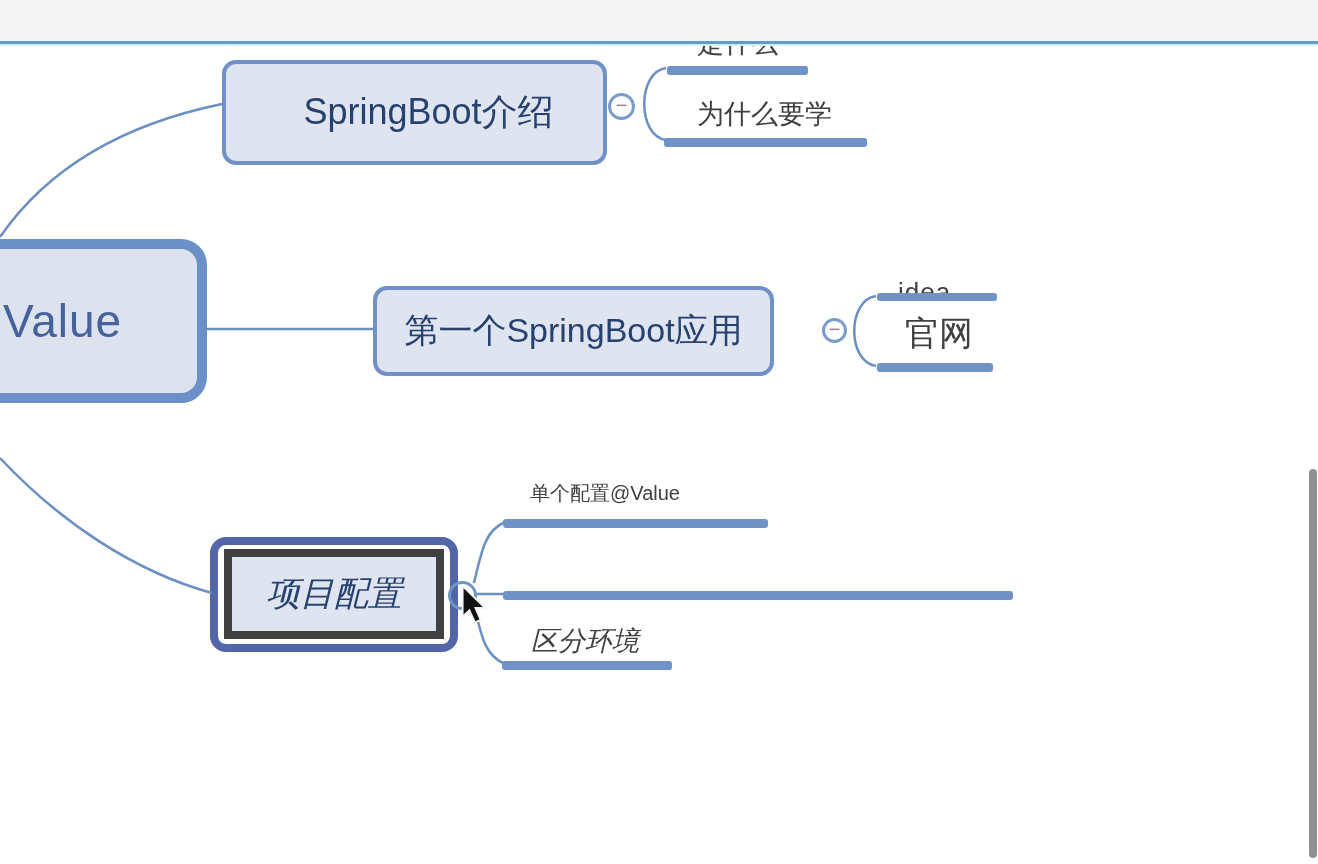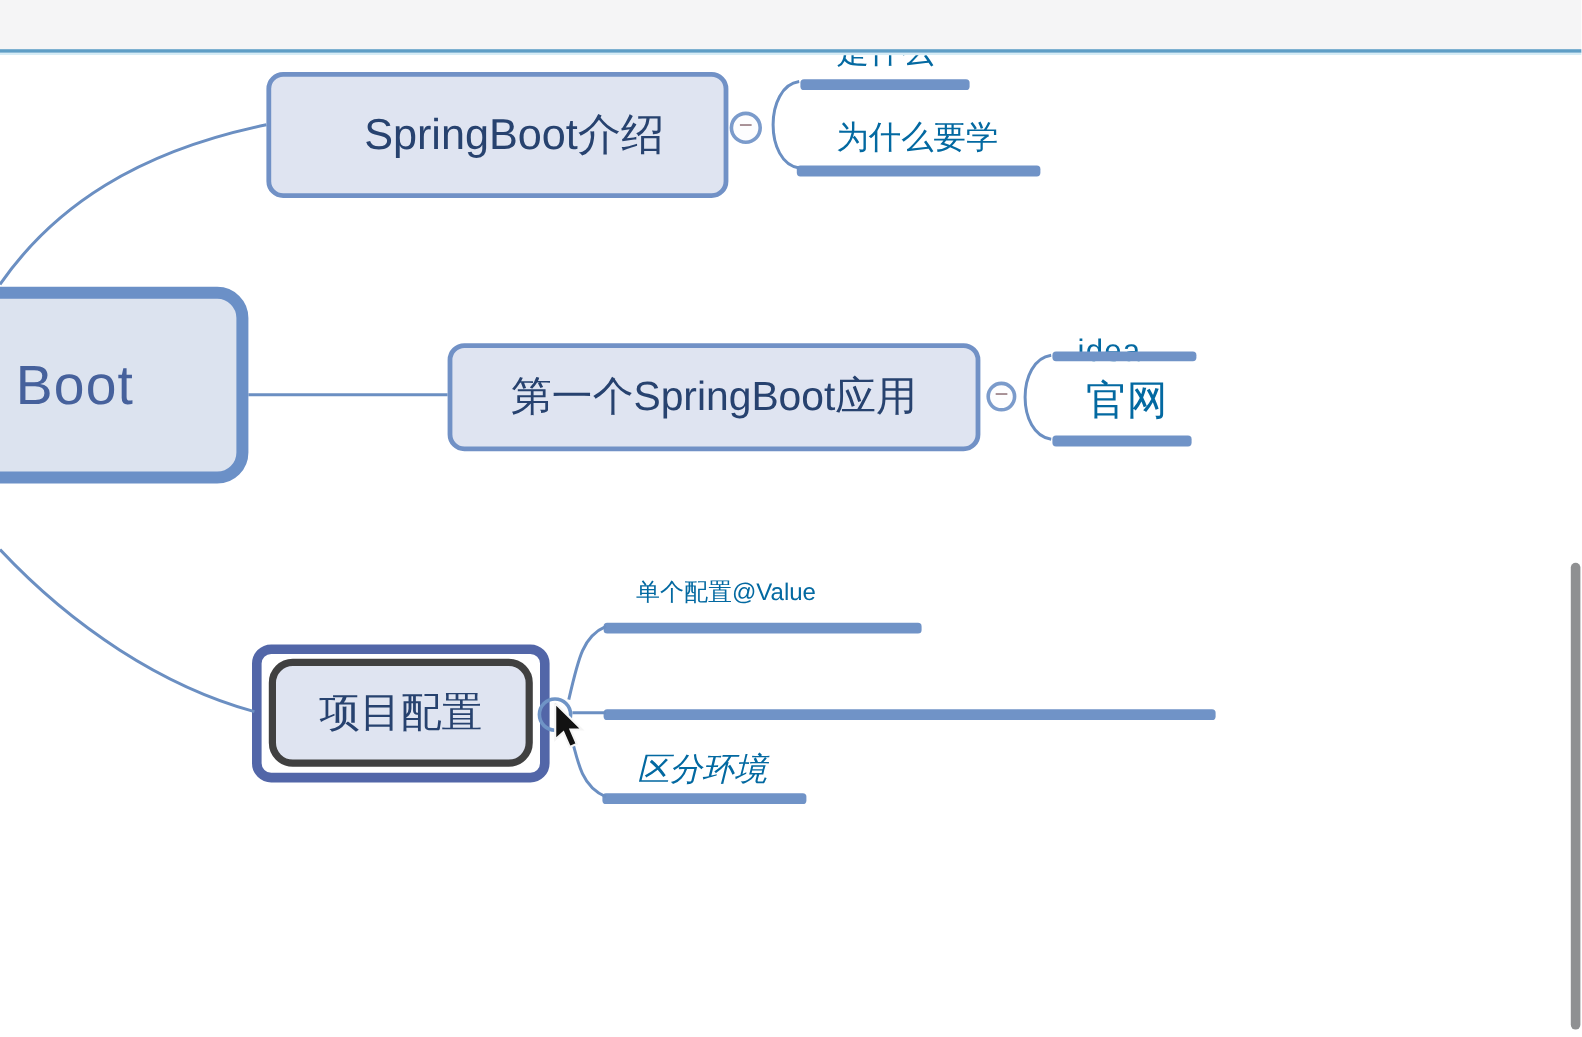--- a/index.html
+++ b/index.html
@@ -16,31 +16,31 @@
   .connector-layer{position:absolute;left:0;top:0;width:1318px;height:818px;pointer-events:none;z-index:5;}
 
   
   .topic-node{position:absolute;box-sizing:border-box;background:#dfe4f1;border:4px solid #7191c6;
     border-radius:14px;display:flex;align-items:center;justify-content:center;
     color:#27426f;z-index:3;}
   .root-node{position:absolute;box-sizing:border-box;left:-140px;top:193px;width:347px;height:164px;
     background:#dce3ef;border:10px solid #6b90c7;border-radius:26px;display:flex;align-items:center;
     justify-content:center;padding-left:58px;color:#46619c;font-size:46px;letter-spacing:1px;z-index:3;}
   .node-intro{left:222px;top:14px;width:385px;height:105px;font-size:36px;padding-left:28px;}
-  .node-first{left:373px;top:240px;width:444px;height:90px;font-size:34px;}
+  .node-first{left:373px;top:240px;width:401px;height:90px;font-size:34px;}
 
   
   .selection-frame{position:absolute;box-sizing:border-box;left:210px;top:491px;width:248px;height:115px;
     border:8px solid #5266a8;border-radius:16px;background:#ffffff;z-index:3;}
   .selection-inner{position:absolute;box-sizing:border-box;left:6px;top:4px;width:220px;height:90px;
-    background:#dfe4f1;border:6px solid #404040;border-radius:20px;display:flex;align-items:center;
-    justify-content:center;color:#27426f;font-size:34px;}
+    background:#dfe4f1;border:8px solid #404040;border-radius:0;display:flex;align-items:center;
+    justify-content:center;color:#27426f;font-size:34px;font-style:italic;}
 
   
-  .child-label{position:absolute;color:#0369a1;font-size:27px;white-space:nowrap;z-index:4;}
+  .child-label{position:absolute;color:#404040;font-size:27px;white-space:nowrap;z-index:4;}
   .underline{position:absolute;height:9px;background:#7093c7;border-radius:3px;z-index:4;}
 
   
   .collapse-circle{position:absolute;box-sizing:border-box;border:3px solid #7b9bcb;background:#fdfdfe;
     border-radius:50%;display:flex;align-items:center;justify-content:center;z-index:6;}
   .collapse-circle .minus{color:#9c8288;font-size:20px;line-height:1;margin-top:-3px;}
   .circle-intro{left:608px;top:47px;width:27px;height:27px;}
   .circle-first{left:822px;top:272px;width:25px;height:25px;}
   .circle-config{left:448px;top:535px;width:29px;height:29px;border-color:#6f94c6;background:transparent;}
 
@@ -70,21 +70,21 @@
       <path d="M 666 22 C 637 26, 637 90, 666 94" fill="none" stroke="#6b8fc2" stroke-width="2.5"></path>
 
       <path d="M 876 250 C 847 254, 847 316, 876 320" fill="none" stroke="#6b8fc2" stroke-width="2.5"></path>
 
       <path d="M 474 537 C 482 502, 486 484, 505 476" fill="none" stroke="#6b8fc2" stroke-width="2.5"></path>
       <path d="M 477 548 L 505 548" fill="none" stroke="#6b8fc2" stroke-width="2.5"></path>
       <path d="M 474 559 C 482 594, 486 610, 505 618" fill="none" stroke="#6b8fc2" stroke-width="2.5"></path>
     </svg>
 
     <div class="root-node">
-      <span>Boot</span>
+      <span>Value</span>
     </div>
 
     <div class="topic-node node-intro">
       <span>SpringBoot介绍</span>
     </div>
     <div class="collapse-circle circle-intro">
       <span class="minus">−</span>
     </div>
 
     <div class="child-label" style="left:697px;top:-21px;">是什么</div>

